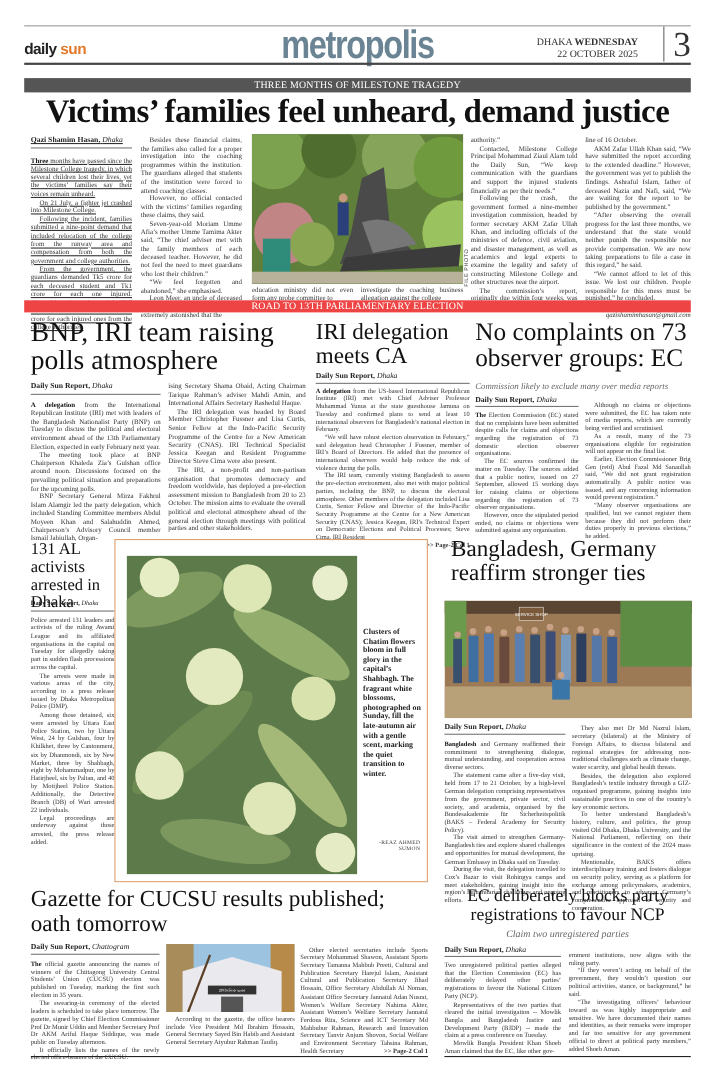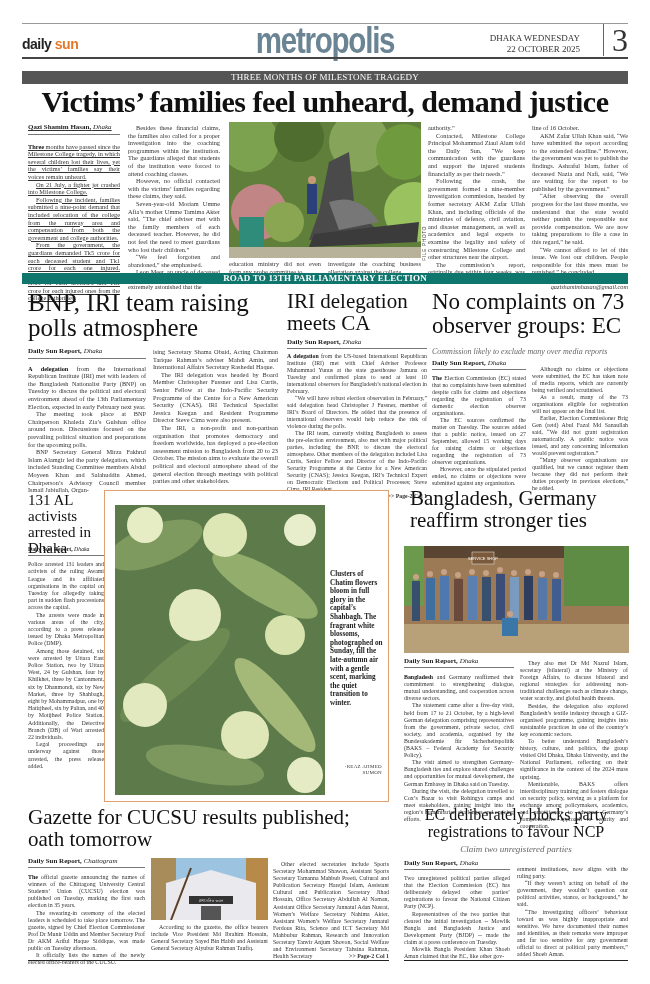--- a/index.html
+++ b/index.html
@@ -3,24 +3,24 @@
 <meta charset="utf-8">
 <style>
   html,body{margin:0;padding:0;background:#fff;}
   body{width:650px;height:984px;position:relative;overflow:hidden;font-family:"Liberation Serif","DejaVu Serif",serif;color:#222;}
   .masthead-line{position:absolute;left:22px;width:606px;height:1px;background:#999;}
   .masthead-line.thick{height:2px;background:#444;}
   .brand{position:absolute;left:22px;top:36px;font-family:"Liberation Sans","DejaVu Sans",sans-serif;font-weight:bold;font-size:14px;letter-spacing:-0.5px;color:#222;}
   .brand .sun{color:#e2792b;}
   .section-title{position:absolute;left:0;width:650px;top:20px;text-align:center;font-family:"Liberation Sans","DejaVu Sans",sans-serif;font-weight:bold;font-size:36px;color:#6a8494;letter-spacing:-1.5px;transform:scaleX(0.82);}
   .dateline{position:absolute;right:70px;top:33px;text-align:right;font-size:9px;line-height:11px;color:#333;}
-  .dateline b{font-weight:normal;}
+  .dateline b{font-weight:bold;}
   .pageno{position:absolute;right:22px;top:24px;font-size:32px;font-weight:normal;color:#333;border-left:1px solid #666;padding-left:8px;height:32px;line-height:32px;}
   .kicker-bar{position:absolute;left:22px;width:606px;height:13px;background:#555;color:#fff;font-size:9px;text-align:center;line-height:13px;letter-spacing:0.2px;}
-  .kicker-bar.blue{background:#0f766e;height:11px;line-height:11px;font-size:9px;font-weight:bold;}
+  .kicker-bar.blue{background:#ef4444;height:11px;line-height:11px;font-size:9px;font-weight:normal;}
   h1,h2,h3{margin:0;font-weight:normal;}
   .hl-main{position:absolute;left:22px;width:606px;top:86px;text-align:center;font-size:30px;font-weight:bold;letter-spacing:-0.5px;color:#111;line-height:32px;}
   .byline{font-size:7px;font-weight:bold;color:#222;border-bottom:1px solid #777;padding-bottom:2px;margin-bottom:4px;}
   .byline i{font-weight:normal;}
   .col{position:absolute;font-size:6.3px;line-height:7.6px;text-align:justify;color:#333;}
   .col p{margin:0;text-indent:8px;}
   .col p.first{text-indent:0;}
   .col p b{color:#111;}
   .hl{position:absolute;color:#111;line-height:1.0;}
   .photo{position:absolute;overflow:hidden;}

